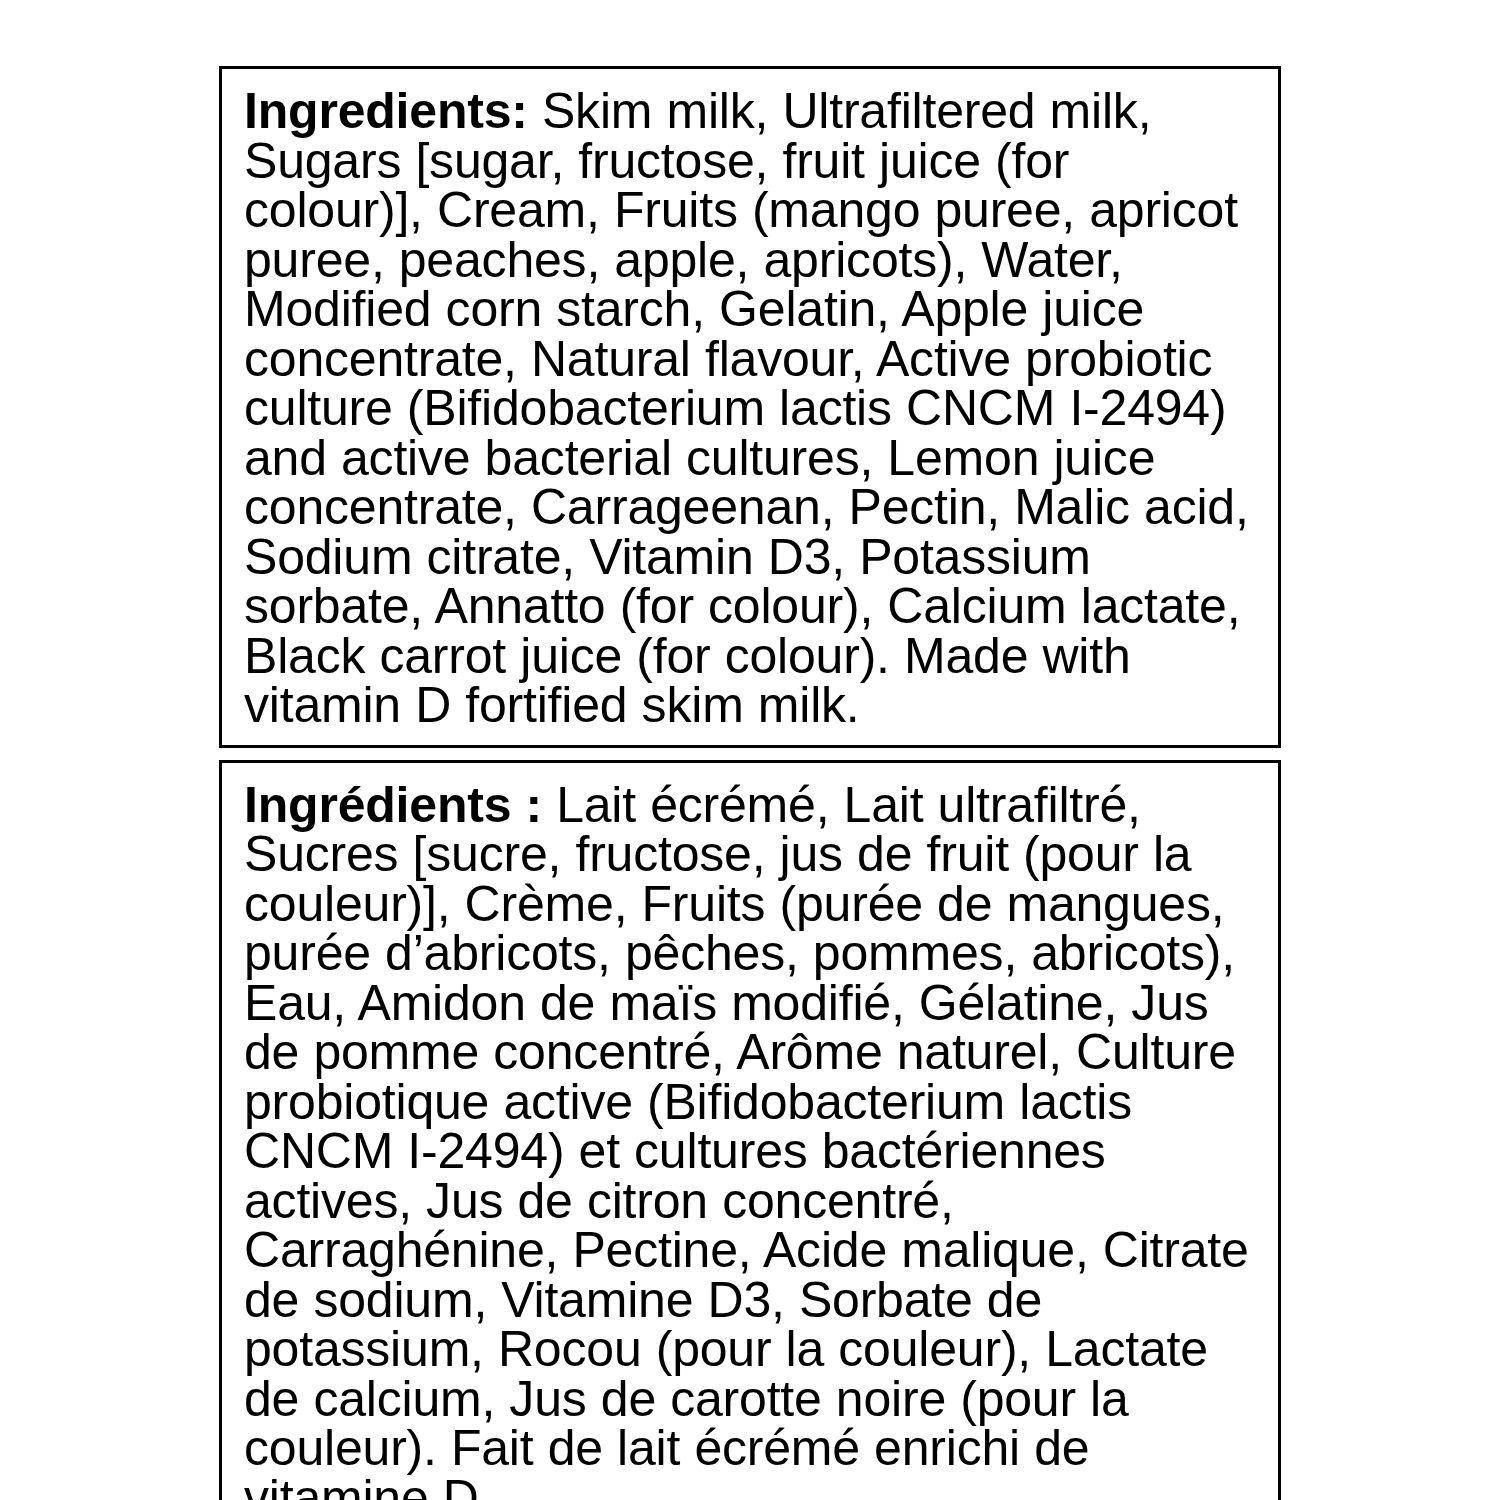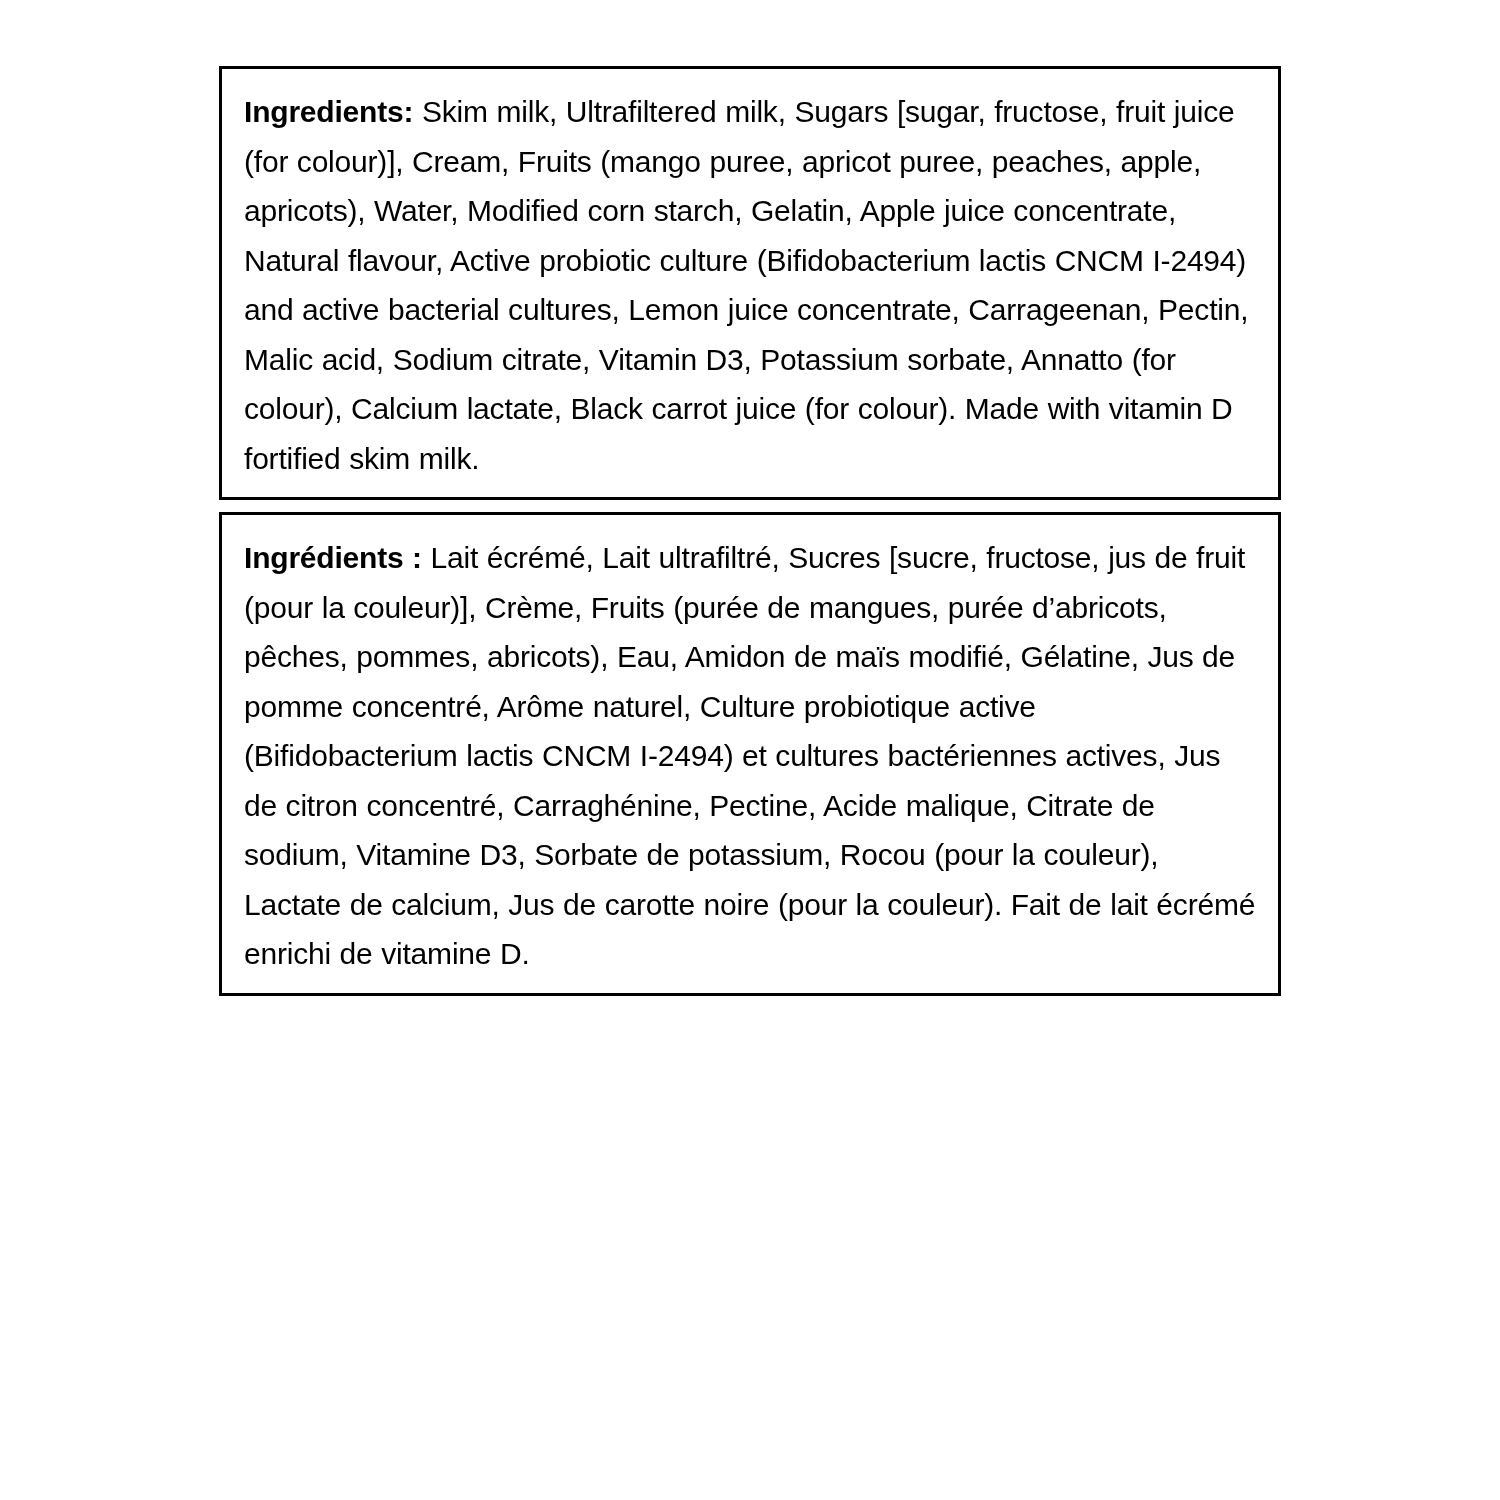--- a/index.html
+++ b/index.html
@@ -23,21 +23,21 @@
   .panel {
     box-sizing: border-box;
     border: 3px solid #000000;
     background: #ffffff;
     padding: 18px 22px 14px 22px;
   }
   .panel.second {
     margin-top: 12px;
   }
   .ing-text {
-    font-size: 30px;
+    font-size: 50px;
     line-height: 49.5px;
     letter-spacing: -0.2px;
     word-spacing: 0.5px;
     text-align: left;
     margin: 0;
   }
   .ing-label {
     font-weight: bold;
   }
 </style>

